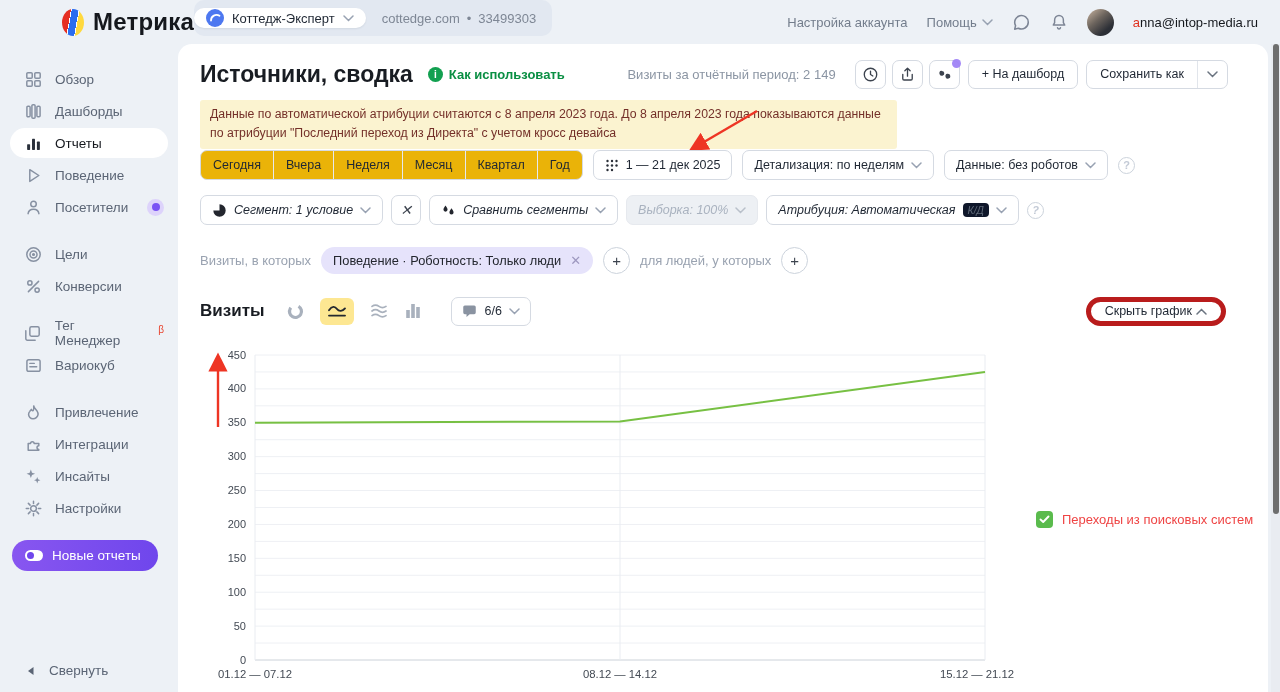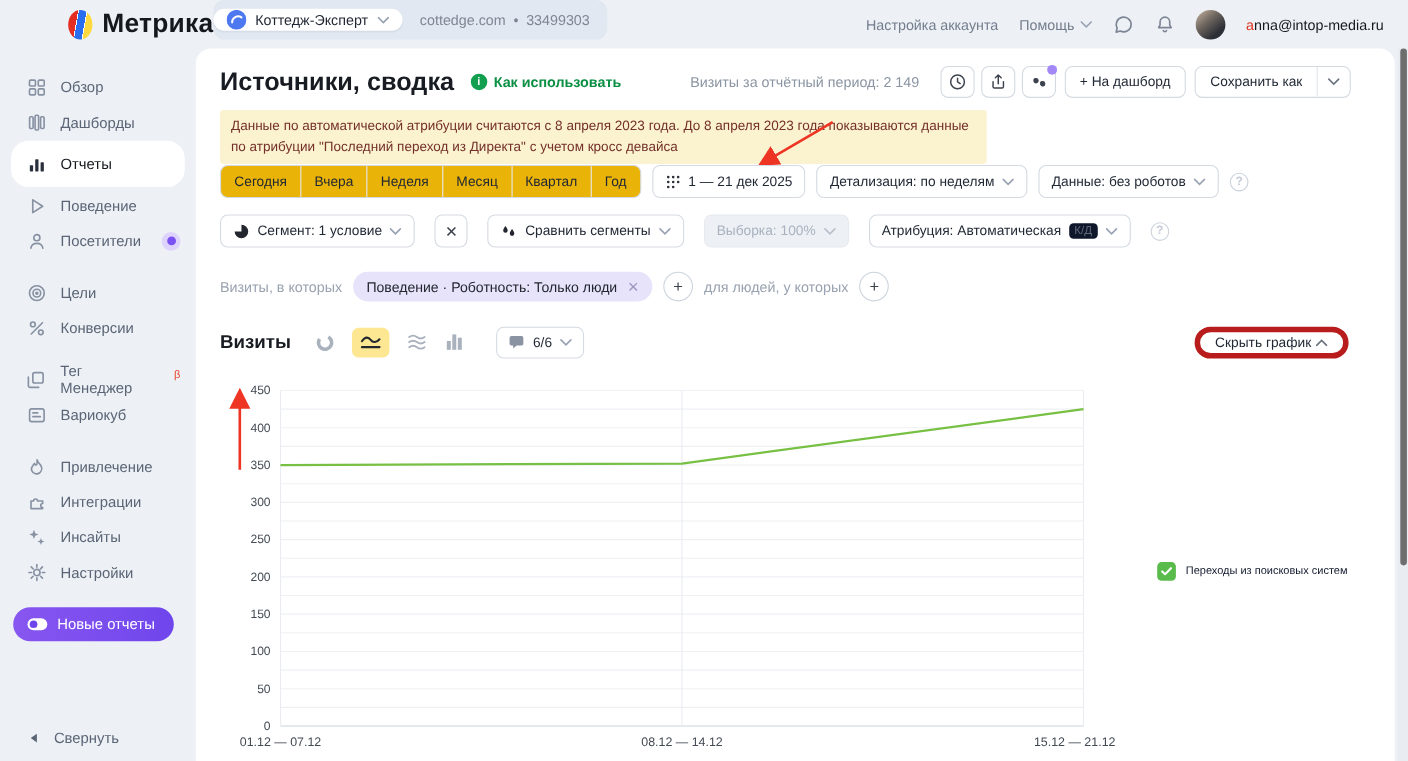--- a/index.html
+++ b/index.html
@@ -22,21 +22,21 @@
   .tb-icon{color:#7d8595;cursor:pointer;display:flex;}
   .avatar{width:27px;height:27px;border-radius:50%;
     background:linear-gradient(140deg,#b4a291 10%,#6d655e 40%,#2c2f36 75%);}
   .email{color:#15181d;display:inline-block;}
   .email::first-letter{color:#e0301e;}
   
   .sidebar{position:absolute;left:0;top:44px;width:178px;bottom:0;padding-top:19px;box-sizing:border-box;}
   .sb-item{height:32px;display:flex;align-items:center;gap:13px;padding:0 14px 0 24px;
     font-size:13.5px;color:#5b6575;cursor:pointer;}
   .sb-item.gap{margin-top:15px;}
-  .sb-item.active{background:#fff;border-radius:16px;margin:1px 10px;height:42px;padding-left:14px;
+  .sb-item.active{background:#fff;border-radius:16px;margin:1px 10px;height:30px;padding-left:14px;
     color:#16191f;font-weight:500;text-align:right;}
   .sb-icon{width:18px;display:flex;justify-content:center;color:#8791a2;}
   .sb-item.active .sb-icon{color:#2a303b;}
   .sb-sup{color:#e8442e;font-size:10px;margin-left:2px;transform:translateY(-4px);}
   .sb-dot-wrap{margin-left:auto;width:17px;height:17px;border-radius:50%;background:#ddd3fb;
     display:flex;align-items:center;justify-content:center;}
   .sb-dot{width:8px;height:8px;border-radius:50%;background:#7a52f4;}
   .new-reports{margin:16px 0 0 12px;display:inline-flex;align-items:center;gap:9px;cursor:pointer;
     background:linear-gradient(90deg,#8856f0,#6f46ec);color:#fff;font-size:13.5px;border-radius:17px;padding:8px 17px 8px 13px;}
   .toggle-pill{width:18px;height:11px;border-radius:6px;background:#fff;position:relative;}
@@ -60,21 +60,21 @@
     display:flex;align-items:center;padding:0 13px;margin-left:8px;cursor:pointer;box-sizing:border-box;white-space:nowrap;}
   .btn-split{padding:0;}
   .btn-split .split-label{padding:0 13px;}
   .btn-split .split-chev{border-left:1px solid #e1e5eb;height:100%;display:flex;align-items:center;padding:0 9px;}
   .notice{position:absolute;top:56px;left:22px;width:697px;box-sizing:border-box;background:#fbf3d0;
     border-radius:3px;padding:5px 10px 6px;font-size:12.3px;line-height:1.55;color:#743029;}
   .annot1{position:absolute;left:494px;top:58px;pointer-events:none;}
   
   .ctl-row{position:absolute;left:22px;display:flex;align-items:center;}
   .row-period{top:106px;gap:10px;}
-  .row-seg{top:151px;gap:18px;}
+  .row-seg{top:151px;gap:8px;font-style:italic;}
   .row-filter{top:203px;gap:10px;font-size:13px;color:#99a2b0;}
   .seg-group{display:flex;border:1px solid #d5dae2;border-radius:7px;overflow:hidden;height:30px;
     box-sizing:border-box;background:#eab308;align-items:stretch;}
   .seg{padding:0 12px;font-size:12.5px;display:flex;align-items:center;border-left:1px solid #e6e9ee;cursor:pointer;}
   .seg:first-child{border-left:none;}
   .cbtn{height:30px;border:1px solid #d5dae2;border-radius:7px;background:#fff;font-size:12.5px;color:#1f2733;
     display:flex;align-items:center;gap:7px;padding:0 11px;cursor:pointer;box-sizing:border-box;white-space:nowrap;}
   .cbtn.disabled{background:#edf0f4;border-color:#e6e9ee;color:#a9b2bf;cursor:default;}
   .xbtn{width:30px;justify-content:center;padding:0;font-size:14px;color:#3c434e;}
   .attr-badge{background:#0f172a;border-radius:4px;font-size:10.5px;padding:1px 5px;color:#5f6977;}
@@ -90,22 +90,22 @@
   .chart-title{font-size:17px;font-weight:700;color:#181c22;}
   .ct-icons{display:flex;align-items:center;gap:15px;margin-left:22px;color:#a9b1bd;}
   .ct-icon{cursor:pointer;display:flex;}
   .ct-active{width:34px;height:27px;background:#fde792;border-radius:6px;display:flex;align-items:center;
     justify-content:center;}
   .metric-btn{margin-left:14px;height:29px;border:1px solid #d5dae2;border-radius:7px;display:flex;
     align-items:center;gap:7px;padding:0 10px;font-size:12.5px;color:#1f2733;cursor:pointer;box-sizing:border-box;}
   .hide-chart{margin-left:auto;border:5px solid #b91c1c;border-radius:15px;height:29px;padding:0 14px;
     font-size:12.5px;display:flex;align-items:center;gap:4px;cursor:pointer;box-sizing:border-box;}
   .chart-wrap{position:absolute;left:12px;top:294px;}
-  .legend{position:absolute;left:858px;top:467px;display:flex;gap:9px;align-items:center;font-size:10px;
-    color:#0f172a;cursor:pointer;margin-left:16px;}
+  .legend{position:absolute;left:858px;top:467px;display:flex;gap:9px;align-items:center;font-size:13px;
+    color:#ef4444;cursor:pointer;}
   .legend-box{width:17px;height:17px;border-radius:4px;background:#5abb4d;display:flex;align-items:center;
     justify-content:center;}
   
   .scroll-track{position:absolute;right:0;top:44px;width:9px;bottom:0;background:#e9ecf1;}
   .scroll-thumb{position:absolute;right:1px;top:44px;width:6px;height:470px;background:#6e6e6e;border-radius:3px;}
   .chev{display:flex;}
 </style>
 </head>
 <body>
 

